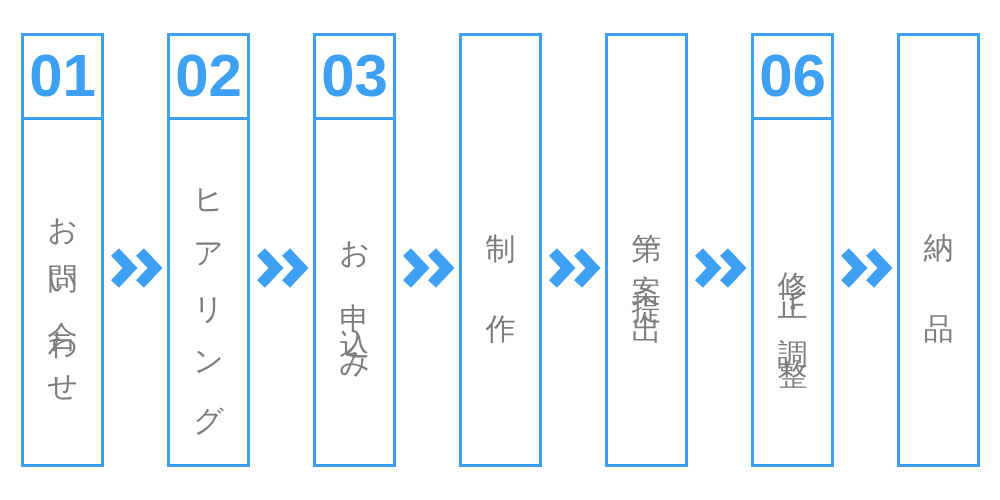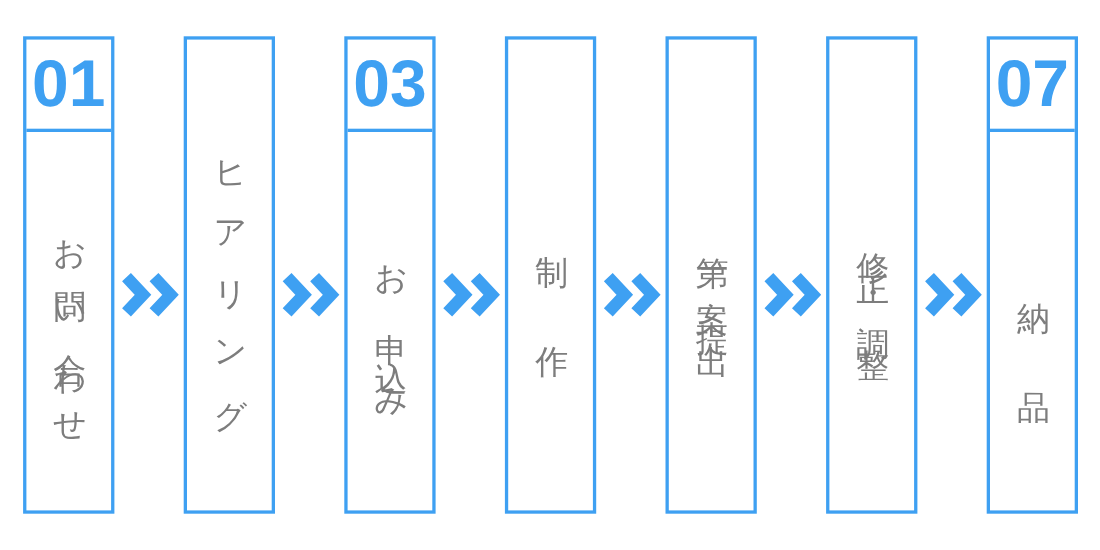--- a/index.html
+++ b/index.html
@@ -82,20 +82,21 @@
   </div>
 
   <div class="arrow">
     <svg width="50" height="36" viewBox="0 0 50 36" aria-hidden="true">
       <path d="M4 2 L19 18 L4 34" fill="none" stroke="currentColor" stroke-width="11"></path>
       <path d="M29 2 L44 18 L29 34" fill="none" stroke="currentColor" stroke-width="11"></path>
     </svg>
   </div>
 
   <div class="step s2">
+    <div class="num">02</div>
     <div class="label-wrap">
       <span class="label">ヒアリング</span>
     </div>
   </div>
 
   <div class="arrow">
     <svg width="50" height="36" viewBox="0 0 50 36" aria-hidden="true">
       <path d="M4 2 L19 18 L4 34" fill="none" stroke="currentColor" stroke-width="11"></path>
       <path d="M29 2 L44 18 L29 34" fill="none" stroke="currentColor" stroke-width="11"></path>
     </svg>
@@ -135,32 +136,32 @@
   </div>
 
   <div class="arrow">
     <svg width="50" height="36" viewBox="0 0 50 36" aria-hidden="true">
       <path d="M4 2 L19 18 L4 34" fill="none" stroke="currentColor" stroke-width="11"></path>
       <path d="M29 2 L44 18 L29 34" fill="none" stroke="currentColor" stroke-width="11"></path>
     </svg>
   </div>
 
   <div class="step s6">
+    <div class="num">06</div>
     <div class="label-wrap">
       <span class="label">修正・調整</span>
     </div>
   </div>
 
   <div class="arrow">
     <svg width="50" height="36" viewBox="0 0 50 36" aria-hidden="true">
       <path d="M4 2 L19 18 L4 34" fill="none" stroke="currentColor" stroke-width="11"></path>
       <path d="M29 2 L44 18 L29 34" fill="none" stroke="currentColor" stroke-width="11"></path>
     </svg>
   </div>
 
   <div class="step s7">
-    <div class="num">07</div>
     <div class="label-wrap">
       <span class="label">納品</span>
     </div>
   </div>
 
 </div>
 
 </body></html>

